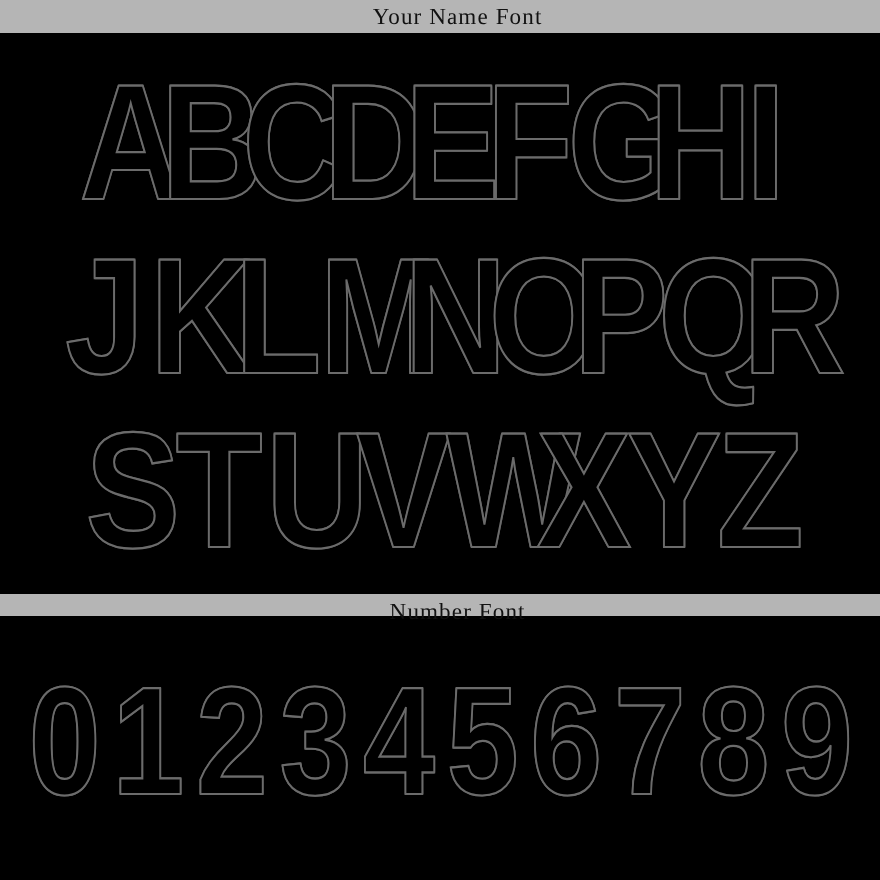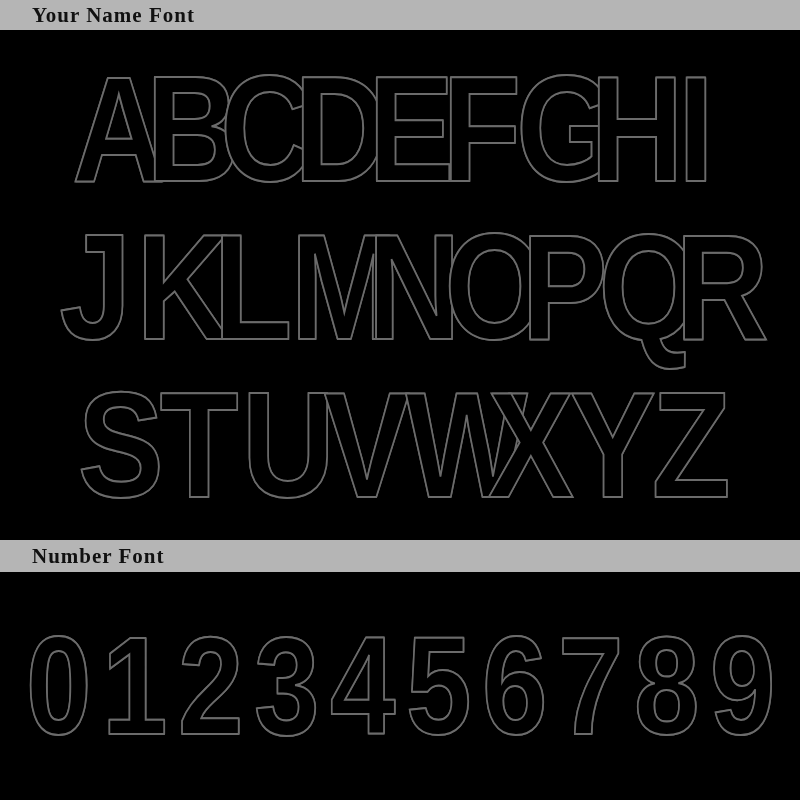--- a/index.html
+++ b/index.html
@@ -17,34 +17,34 @@
     position: relative;
     width: 800px;
     height: 800px;
     background: #000000;
     box-sizing: border-box;
   }
   .band {
     width: 100%;
     background: #b5b5b5;
     color: #111111;
-    text-align: left;
+    text-align: center;
     font-family: "Liberation Serif", serif;
-    font-weight: bold;
+    font-weight: normal;
     letter-spacing: 1px;
     box-sizing: border-box;
     padding-left: 32px;
   }
   .band-name {
     height: 30px;
     line-height: 30px;
     font-size: 21px;
   }
   .band-number {
-    height: 32px;
+    height: 20px;
     line-height: 32px;
     font-size: 21px;
   }
   .glyph-block {
     width: 100%;
     background: #000000;
     box-sizing: border-box;
     display: flex;
     flex-direction: column;
     justify-content: center;

